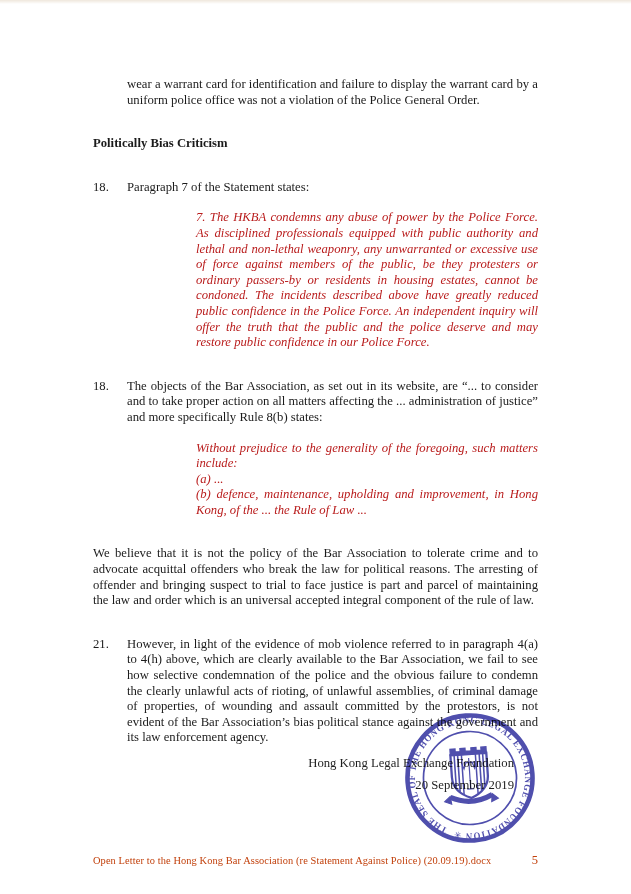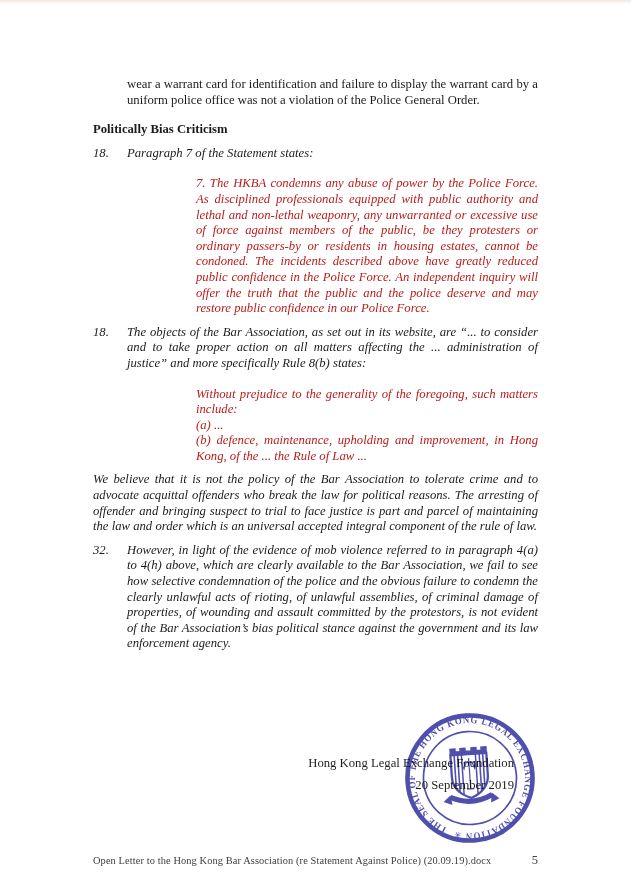--- a/index.html
+++ b/index.html
@@ -11,41 +11,41 @@
   }
   .scan-edge{
     position:absolute;top:0;left:0;width:631px;height:4px;
     background:linear-gradient(#efe7dc,rgba(255,255,255,0));
   }
   .doc{
     position:absolute;left:93px;top:77px;width:445px;
   }
   .para{text-align:justify;}
   .cont{margin-left:34px;}
-  .heading{font-weight:bold;margin-top:14px;}
-  .item{display:flex;margin-top:8px;font-style:italic;}
+  .heading{font-weight:bold;margin-top:28px;}
+  .item{display:flex;margin-top:28px;}
   .item .num{width:34px;flex:0 0 34px;}
   .item .body{flex:1;text-align:justify;}
   .quote{
     margin-left:103px;margin-top:15px;font-style:italic;
     text-align:justify;color:#b91c1c;
   }
   .quote.preline{white-space:pre-line;}
   .signature{
     position:absolute;right:93px;top:752px;text-align:right;
     line-height:22px;color:#1e1e1e;
   }
   .stamp{
     position:absolute;left:395px;top:703px;width:150px;height:150px;
     mix-blend-mode:multiply;opacity:.9;filter:blur(.35px);
   }
   .footer{
     position:absolute;left:93px;top:853px;width:445px;
     display:flex;justify-content:space-between;align-items:baseline;
-    color:#404040;
+    color:#c2410c;
   }
   .footer .fname{font-size:10.4px;letter-spacing:.1px;}
   .footer .pnum{font-size:12.5px;}
 </style>
 </head>
 <body>
 
 <div class="page">
   <div class="scan-edge"></div>
 
@@ -69,21 +69,21 @@
 
     <div class="quote preline">Without prejudice to the generality of the foregoing, such matters include:
 (a) ...
 (b) defence, maintenance, upholding and improvement, in Hong Kong, of the ...  the  Rule  of  Law ...</div>
 
     <div class="item">
       <div class="body">We believe that it is not the policy of the Bar Association to tolerate crime and to advocate acquittal offenders who break the law for political reasons.   The arresting of offender and bringing suspect to trial to face justice is part and parcel of maintaining the law and order which is an universal accepted integral component of the rule of law.</div>
     </div>
 
     <div class="item">
-      <div class="num">32.</div>
+      <div class="num">21.</div>
       <div class="body">However, in light of the evidence of mob violence referred to in paragraph 4(a) to 4(h) above, which are clearly available to the Bar Association, we fail to see how selective condemnation of the police and the obvious failure to condemn the clearly unlawful acts of rioting, of unlawful assemblies, of criminal damage of properties, of wounding and assault committed by the protestors, is not evident of the Bar Association’s bias political stance against the government and its law enforcement agency.</div>
     </div>
 
   </div>
 
   <div class="signature">
     <div>Hong Kong Legal Exchange Foundation</div>
     <div>20 September 2019</div>
   </div>
 

